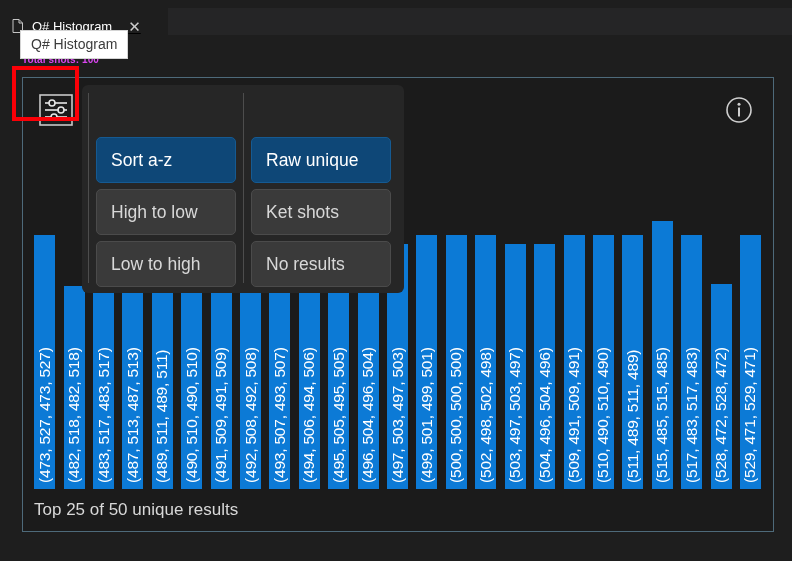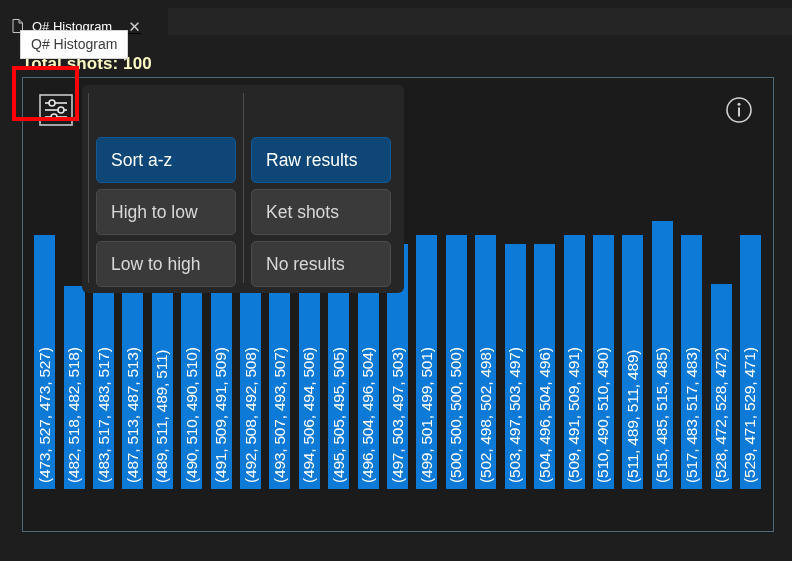--- a/index.html
+++ b/index.html
@@ -48,22 +48,22 @@
     border: 1px solid #d4d4d4;
     white-space: nowrap;
     z-index: 50;
   }
 
   
   .page { position: absolute; top: 35px; left: 0; width: 792px; height: 526px; background:#1e1e1e; }
 
   .total-shots {
     position: absolute; left: 22px; top: 19px;
-    color: #fef9c3;
-    font-size: 17px;
+    color: #d946ef;
+    font-size: 10px;
     font-weight: bold;
     letter-spacing: .1px;
   }
 
   
   .panel {
     position: absolute;
     left: 22px; top: 42px;
     width: 752px; height: 455px;
     background: #1b1b1b;
@@ -315,30 +315,31 @@
 
     <div class="btn-groups">
         <div class="divider"></div>
         <div class="btn-col">
           <button class="hbtn active wide">Sort a-z</button>
           <button class="hbtn wide">High to low</button>
           <button class="hbtn wide">Low to high</button>
         </div>
         <div class="divider"></div>
         <div class="btn-col">
-          <button class="hbtn active wide">Raw results</button>
+          <button class="hbtn active wide">Raw unique</button>
           <button class="hbtn wide">Ket shots</button>
           <button class="hbtn wide">No results</button>
         </div>
       </div>
 
     <div class="info-icon">
       <svg width="28" height="28" viewBox="0 0 28 28">
         <circle cx="14" cy="14" r="12" fill="none" stroke="#cfcfcf" stroke-width="1.6"></circle>
         <circle cx="14" cy="8.2" r="1.5" fill="#cfcfcf"></circle>
         <rect x="13" y="11.5" width="2" height="9" fill="#cfcfcf"></rect>
       </svg>
     </div>
 
+    <div class="footer">Top 25 of 50 unique results</div>
   </div>
 
   <div class="red-box"></div>
 </div>
 
 </body></html>

